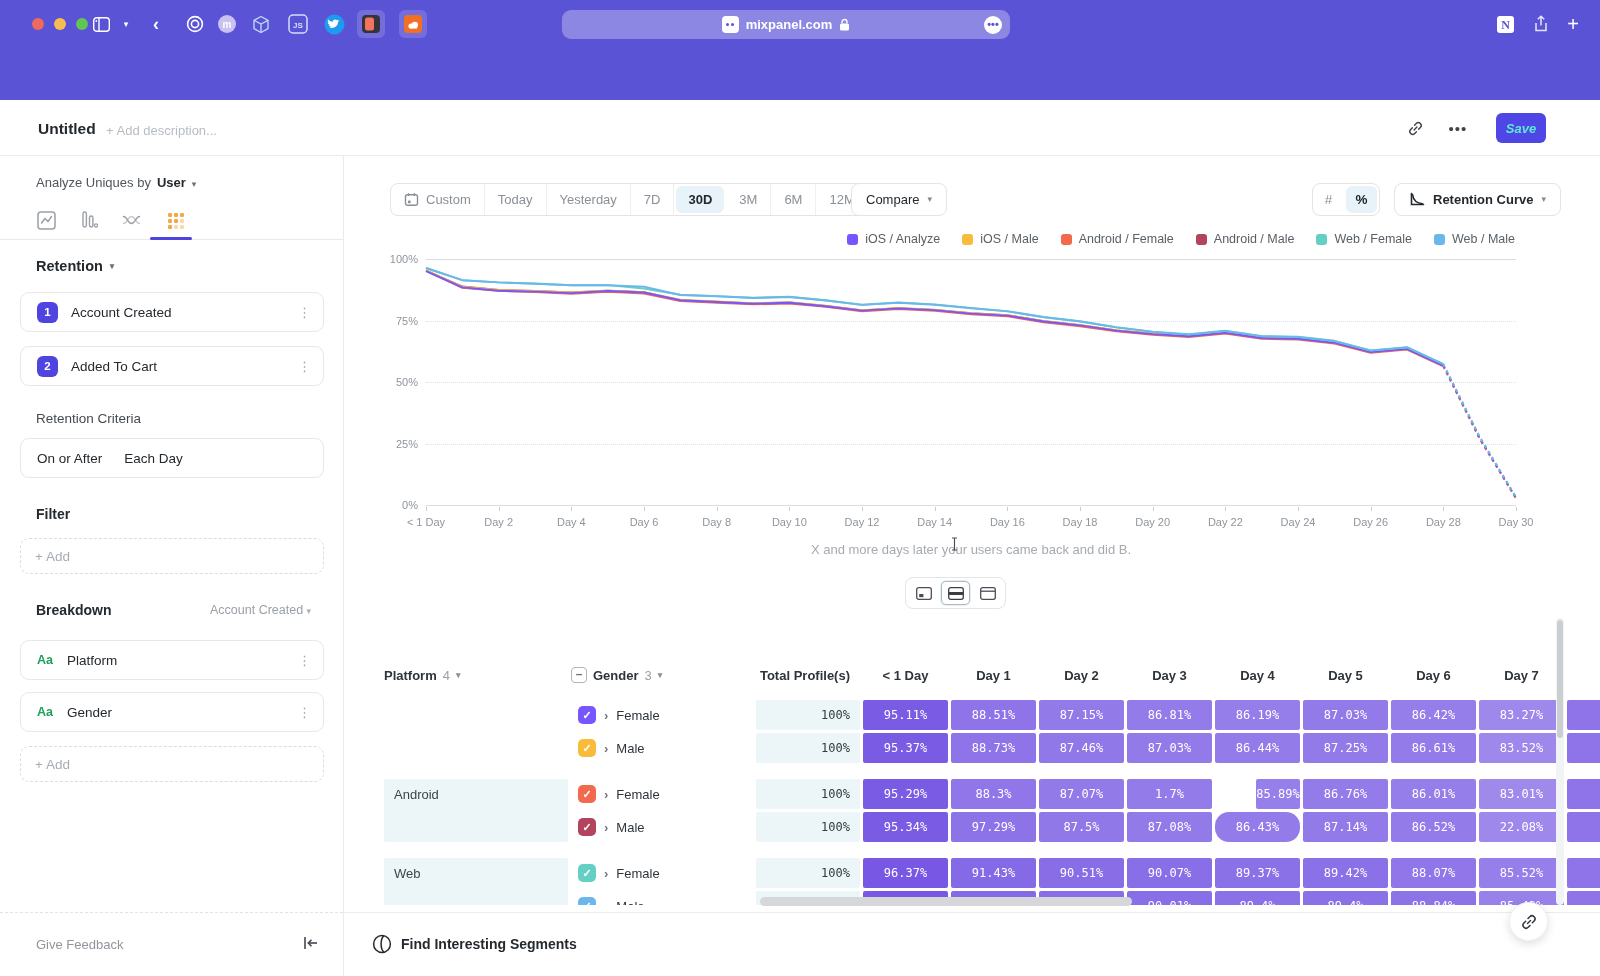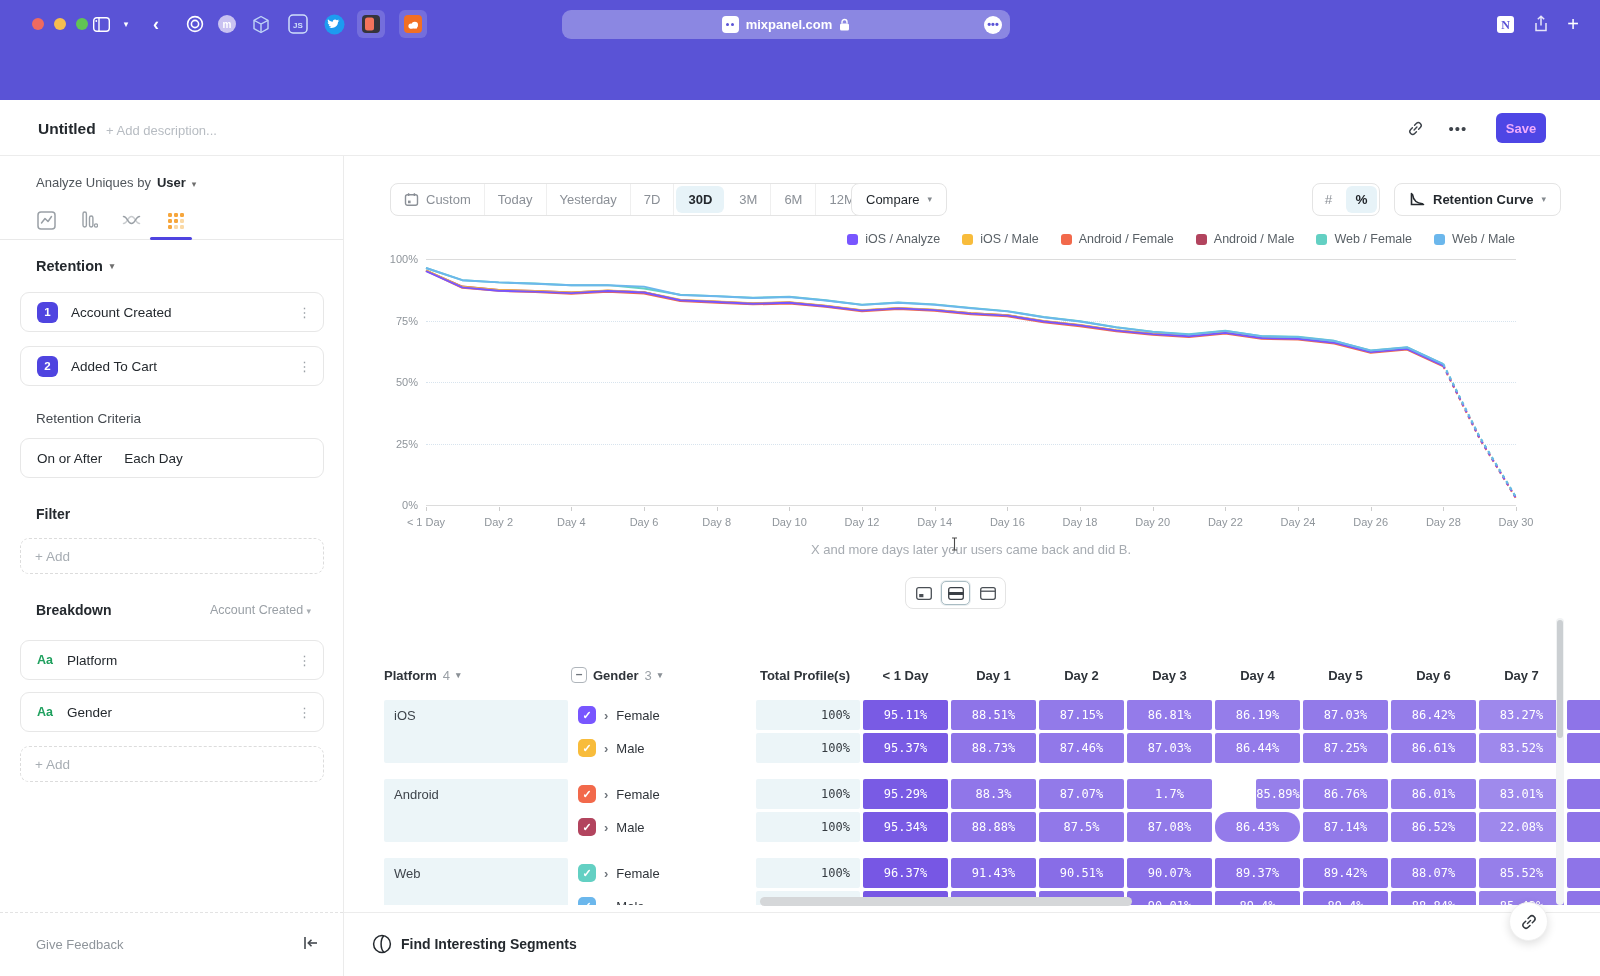--- a/index.html
+++ b/index.html
@@ -28,21 +28,21 @@
   .nav-ric { position:absolute; top:64px; color:#fff; }
   .proj { position:absolute; left:1421px; top:62px; color:#fff; text-align:left; }
   .proj .p1 { font-size:13px; font-weight:700; }
   .proj .p2 { font-size:11px; opacity:.78; margin-top:2px; }
 
   
   .report-header { position:absolute; left:0; top:100px; width:1600px; height:56px; background:#fff; border-bottom:1px solid #ECECEC; }
   .rh-title { position:absolute; left:38px; top:20px; font-size:15.5px; font-weight:700; color:#24292E; }
   .rh-desc { position:absolute; left:106px; top:23px; font-size:13px; color:#B7BCC2; }
   .icon-btn { position:absolute; display:flex; align-items:center; justify-content:center; color:#3E444B; }
-  .save-btn { position:absolute; left:1496px; top:13px; width:50px; height:30px; background:#4E46E5; color:#f0abfc; border:none; border-radius:6px; font-size:13px; font-weight:600; font-family:"Liberation Sans",sans-serif; }
+  .save-btn { position:absolute; left:1496px; top:13px; width:50px; height:30px; background:#4E46E5; color:#5eead4; border:none; border-radius:6px; font-size:13px; font-weight:600; font-family:"Liberation Sans",sans-serif;font-style:italic; }
 
   
   .sidebar { position:absolute; left:0; top:156px; width:344px; height:820px; background:#fff; border-right:1px solid #EBEBEB; }
   .sb-analyze { position:absolute; left:36px; top:19px; font-size:13px; color:#50565C; display:flex; gap:6px; align-items:baseline; }
   .sb-analyze b { color:#24292E; font-weight:700; }
   .sb-tabs { position:absolute; left:0; top:46px; width:343px; height:38px; border-bottom:1px solid #E9E9E9; }
   .sb-tab { position:absolute; top:4px; width:28px; height:28px; display:flex; align-items:center; justify-content:center; }
   .sb-underline { position:absolute; left:150px; top:81px; width:42px; height:3px; background:#4F44E0; border-radius:2px; }
   .sec-h { position:absolute; font-size:14.5px; font-weight:700; color:#24292E; display:flex; gap:7px; align-items:center; }
   .sec-sub { position:absolute; font-size:13px; color:#50565C; }
@@ -578,21 +578,20 @@
       <div class="th day" style="grid-column: 5;">Day 1</div>
       <div class="th day" style="grid-column: 6;">Day 2</div>
       <div class="th day" style="grid-column: 7;">Day 3</div>
       <div class="th day" style="grid-column: 8;">Day 4</div>
       <div class="th day" style="grid-column: 9;">Day 5</div>
       <div class="th day" style="grid-column: 10;">Day 6</div>
       <div class="th day" style="grid-column: 11;">Day 7</div>
     </div>
   <div class="tbody" id="tbody">
       <div class="tgrid tgroup">
-        <div class="pcell" style="grid-row: 1 / span 2;">iOS</div>
         <div class="gcell" style="grid-row: 1;">
           <span class="chk" style="background: rgb(120, 86, 255);">✓</span>
           <span class="chev">›</span>
           <span class="glbl">Female</span>
         </div>
         <div class="tcell" style="grid-row: 1;">100%</div>
         <div class="vcell" style="grid-area: 1 / 4; background: rgba(110, 77, 226, 0.92);">95.11%</div>
         <div class="vcell" style="grid-area: 1 / 5; background: rgba(110, 77, 226, 0.78);">88.51%</div>
         <div class="vcell" style="grid-area: 1 / 6; background: rgba(110, 77, 226, 0.75);">87.15%</div>
         <div class="vcell" style="grid-area: 1 / 7; background: rgba(110, 77, 226, 0.74);">86.81%</div>
@@ -634,21 +633,21 @@
         <div class="vcell" style="grid-area: 1 / 10; background: rgba(110, 77, 226, 0.73);">86.01%</div>
         <div class="vcell" style="grid-area: 1 / 11; background: rgba(110, 77, 226, 0.66);">83.01%</div>
         <div class="vcell" style="grid-area: 1 / 12; background: rgba(110, 77, 226, 0.78);"></div>
         <div class="gcell" style="grid-row: 2;">
           <span class="chk" style="background: rgb(178, 68, 94);">✓</span>
           <span class="chev">›</span>
           <span class="glbl">Male</span>
         </div>
         <div class="tcell" style="grid-row: 2;">100%</div>
         <div class="vcell" style="grid-area: 2 / 4; background: rgba(110, 77, 226, 0.92);">95.34%</div>
-        <div class="vcell" style="grid-area: 2 / 5; background: rgba(110, 77, 226, 0.79);">88.88%</div>
+        <div class="vcell" style="grid-area: 2 / 5; background: rgba(110, 77, 226, 0.79);">97.29%</div>
         <div class="vcell" style="grid-area: 2 / 6; background: rgba(110, 77, 226, 0.76);">87.5%</div>
         <div class="vcell" style="grid-area: 2 / 7; background: rgba(110, 77, 226, 0.75);">87.08%</div>
         <div class="vcell" style="grid-area: 2 / 8; background: rgba(110, 77, 226, 0.74); border-radius: 14px;">86.43%</div>
         <div class="vcell" style="grid-area: 2 / 9; background: rgba(110, 77, 226, 0.75);">87.14%</div>
         <div class="vcell" style="grid-area: 2 / 10; background: rgba(110, 77, 226, 0.74);">86.52%</div>
         <div class="vcell" style="grid-area: 2 / 11; background: rgba(110, 77, 226, 0.67);">22.08%</div>
         <div class="vcell" style="grid-area: 2 / 12; background: rgba(110, 77, 226, 0.78);"></div>
       </div>
       <div class="tgrid tgroup">
         <div class="pcell" style="grid-row: 1 / span 2;">Web</div>

